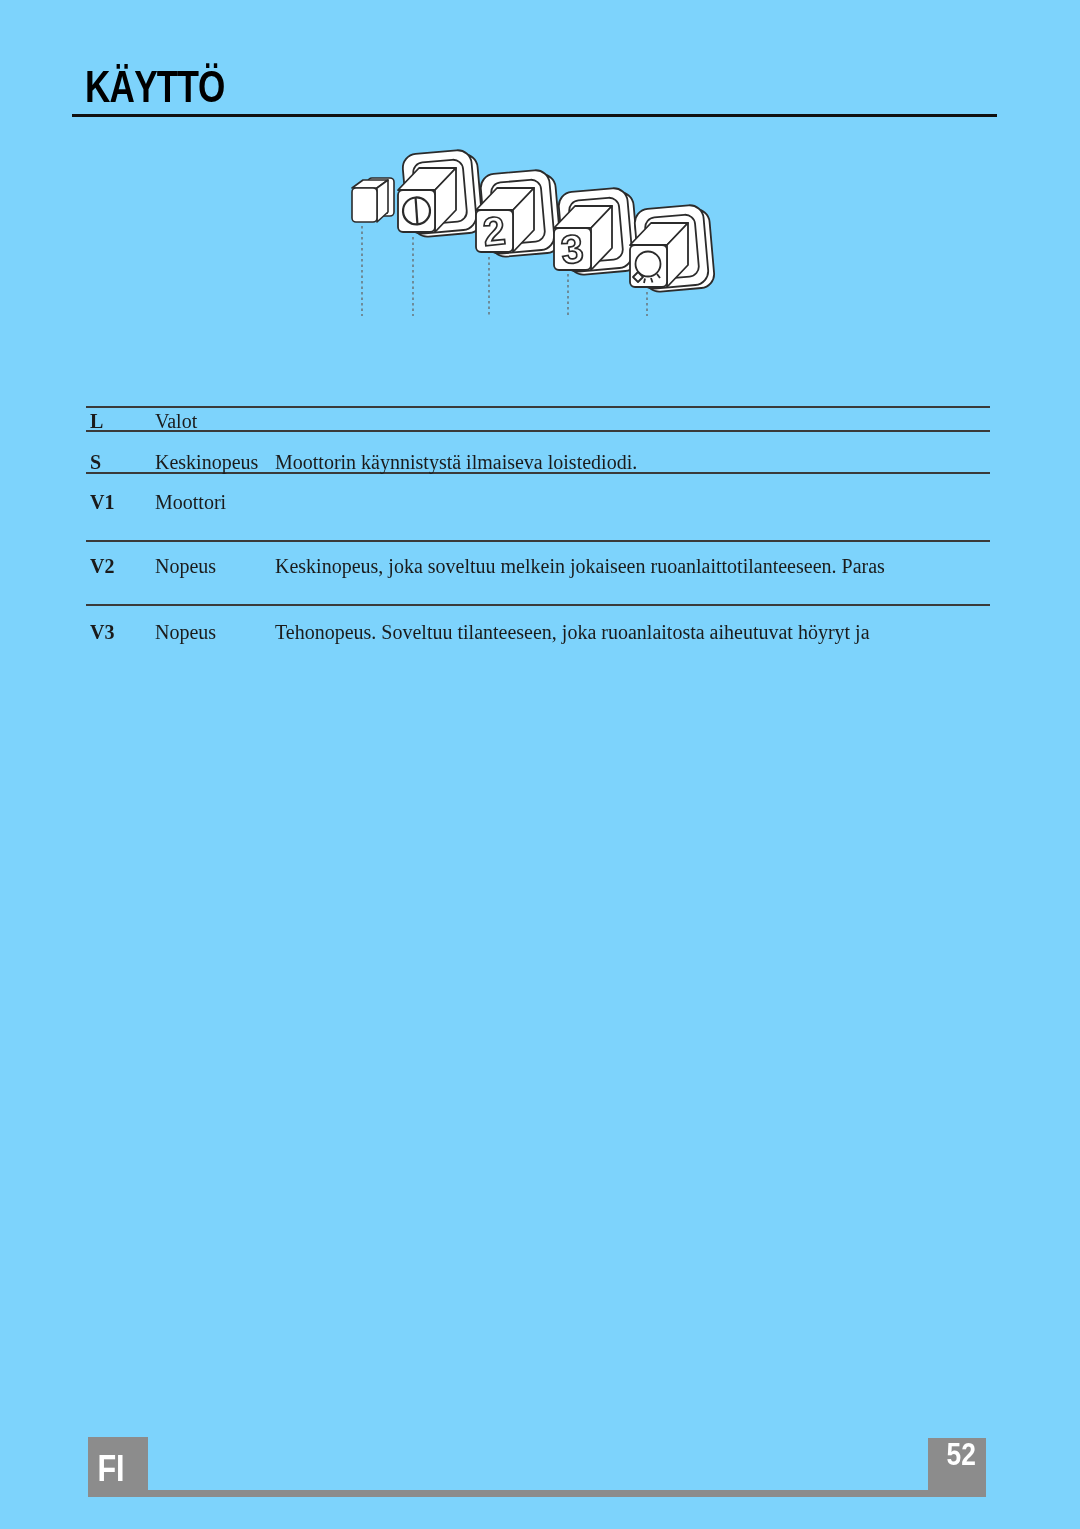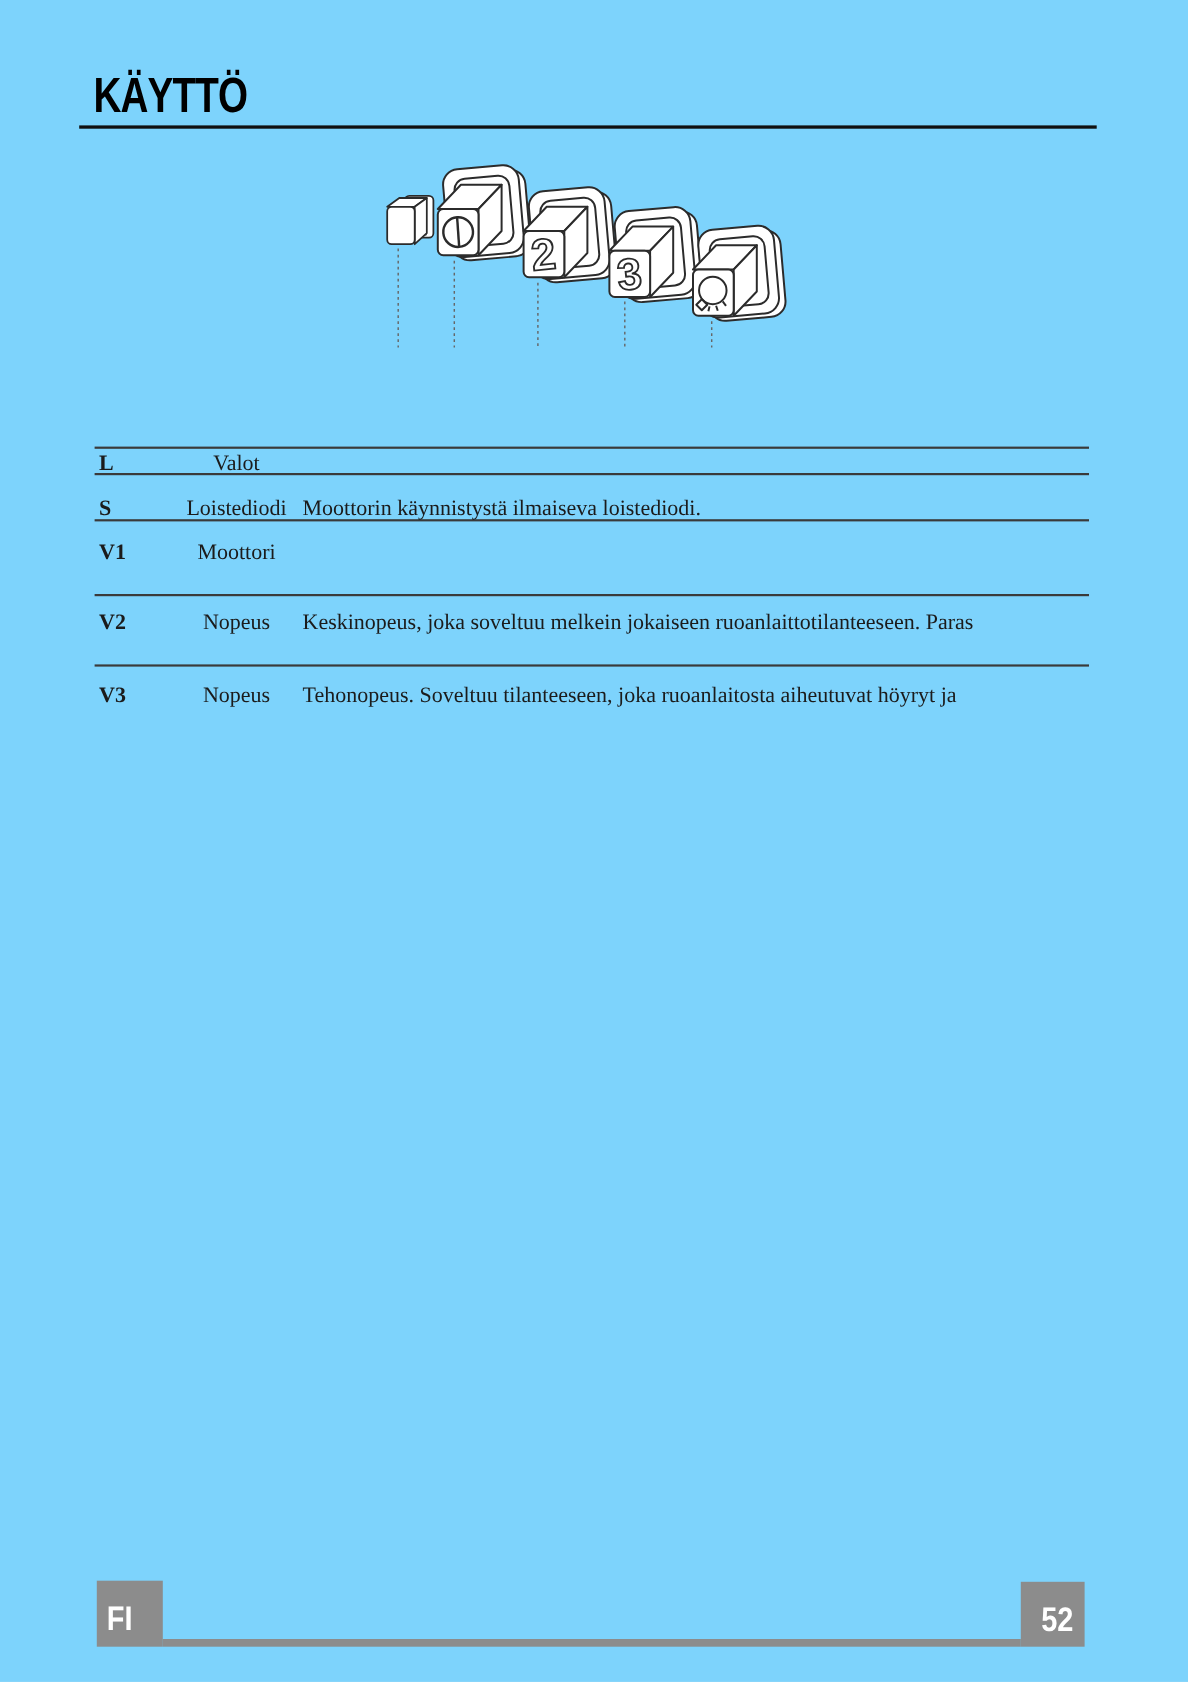--- a/index.html
+++ b/index.html
@@ -27,36 +27,36 @@
   }
   
   .figure{position:absolute;left:330px;top:140px;}
   
   .rule{position:absolute;left:86px;width:904px;height:2px;background:#3a3a3a;}
   .t-row{
     position:absolute;left:86px;width:904px;
     display:flex;font-size:20px;line-height:29px;
   }
   .c-code{width:69px;padding-left:4px;font-weight:bold;box-sizing:border-box;}
-  .c-label{width:120px;text-align:center;}
+  .c-label{width:120px;}
   .c-desc{flex:1;}
   
   .lang-box{
     position:absolute;left:88px;top:1437px;width:60px;height:60px;
     background:#8c8c8c;color:#fff;
-    font-family:"Liberation Sans", sans-serif;font-weight:bold;font-size:31px;
+    font-family:"Liberation Sans", sans-serif;font-weight:bold;font-size:36px;
     display:flex;align-items:flex-end;
     padding:0 0 7px 7px;box-sizing:border-box;
   }
   .page-box{
     position:absolute;left:928px;top:1438px;width:58px;height:59px;
     background:#8c8c8c;color:#fff;
     font-family:"Liberation Sans", sans-serif;font-weight:bold;font-size:31px;
     display:flex;align-items:flex-end;justify-content:flex-end;
-    padding:0 8px 6px 0;box-sizing:border-box;
+    padding:0 8px 24px 0;box-sizing:border-box;
   }
   .lang-box .cond, .page-box .cond{
     display:inline-block;transform:scaleX(.85);transform-origin:center bottom;
   }
   .footer-bar{
     position:absolute;left:148px;top:1490px;width:780px;height:7px;
     background:#8c8c8c;
   }
 </style>
 </head>
@@ -133,21 +133,21 @@
   <div class="rule" style="top:540px"></div>
   <div class="rule" style="top:604px"></div>
 
   <div class="t-row" style="top:407px">
     <div class="c-code">L</div>
     <div class="c-label">Valot</div>
   </div>
 
   <div class="t-row" style="top:448px">
     <div class="c-code">S</div>
-    <div class="c-label">Loistediodi</div>
+    <div class="c-label">Keskinopeus</div>
     <div class="c-desc">
       <div>Moottorin käynnistystä ilmaiseva loistediodi.</div>
       <div></div>
     </div>
   </div>
 
   <div class="t-row" style="top:488px">
     <div class="c-code">V1</div>
     <div class="c-label">Moottori</div>
   </div>

